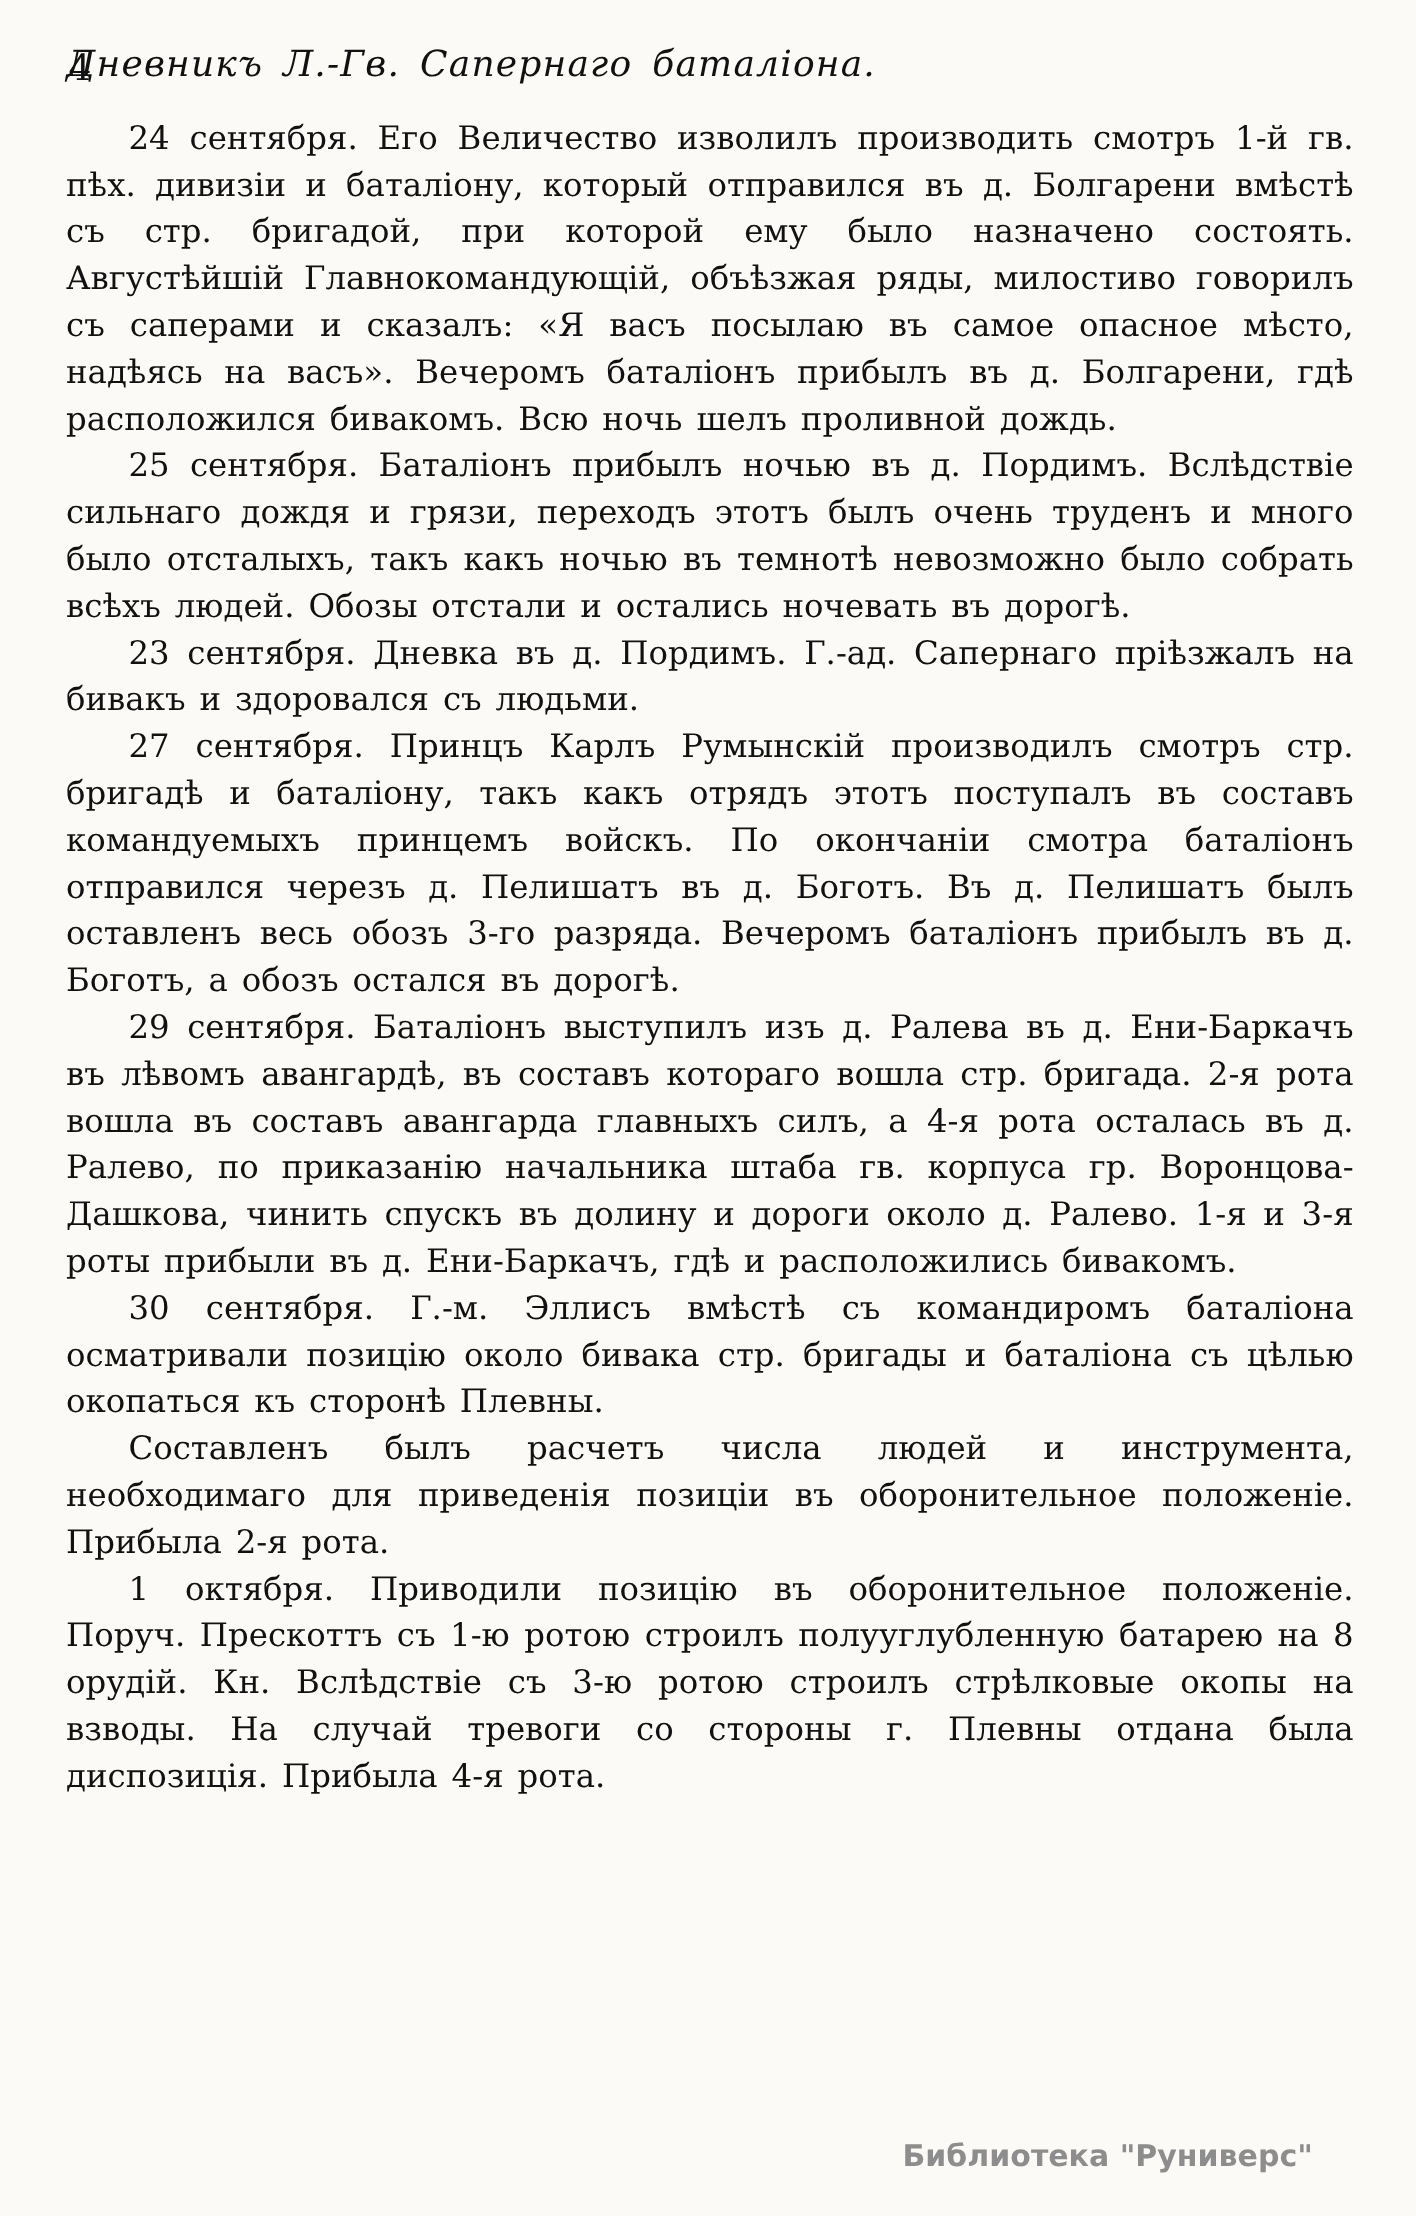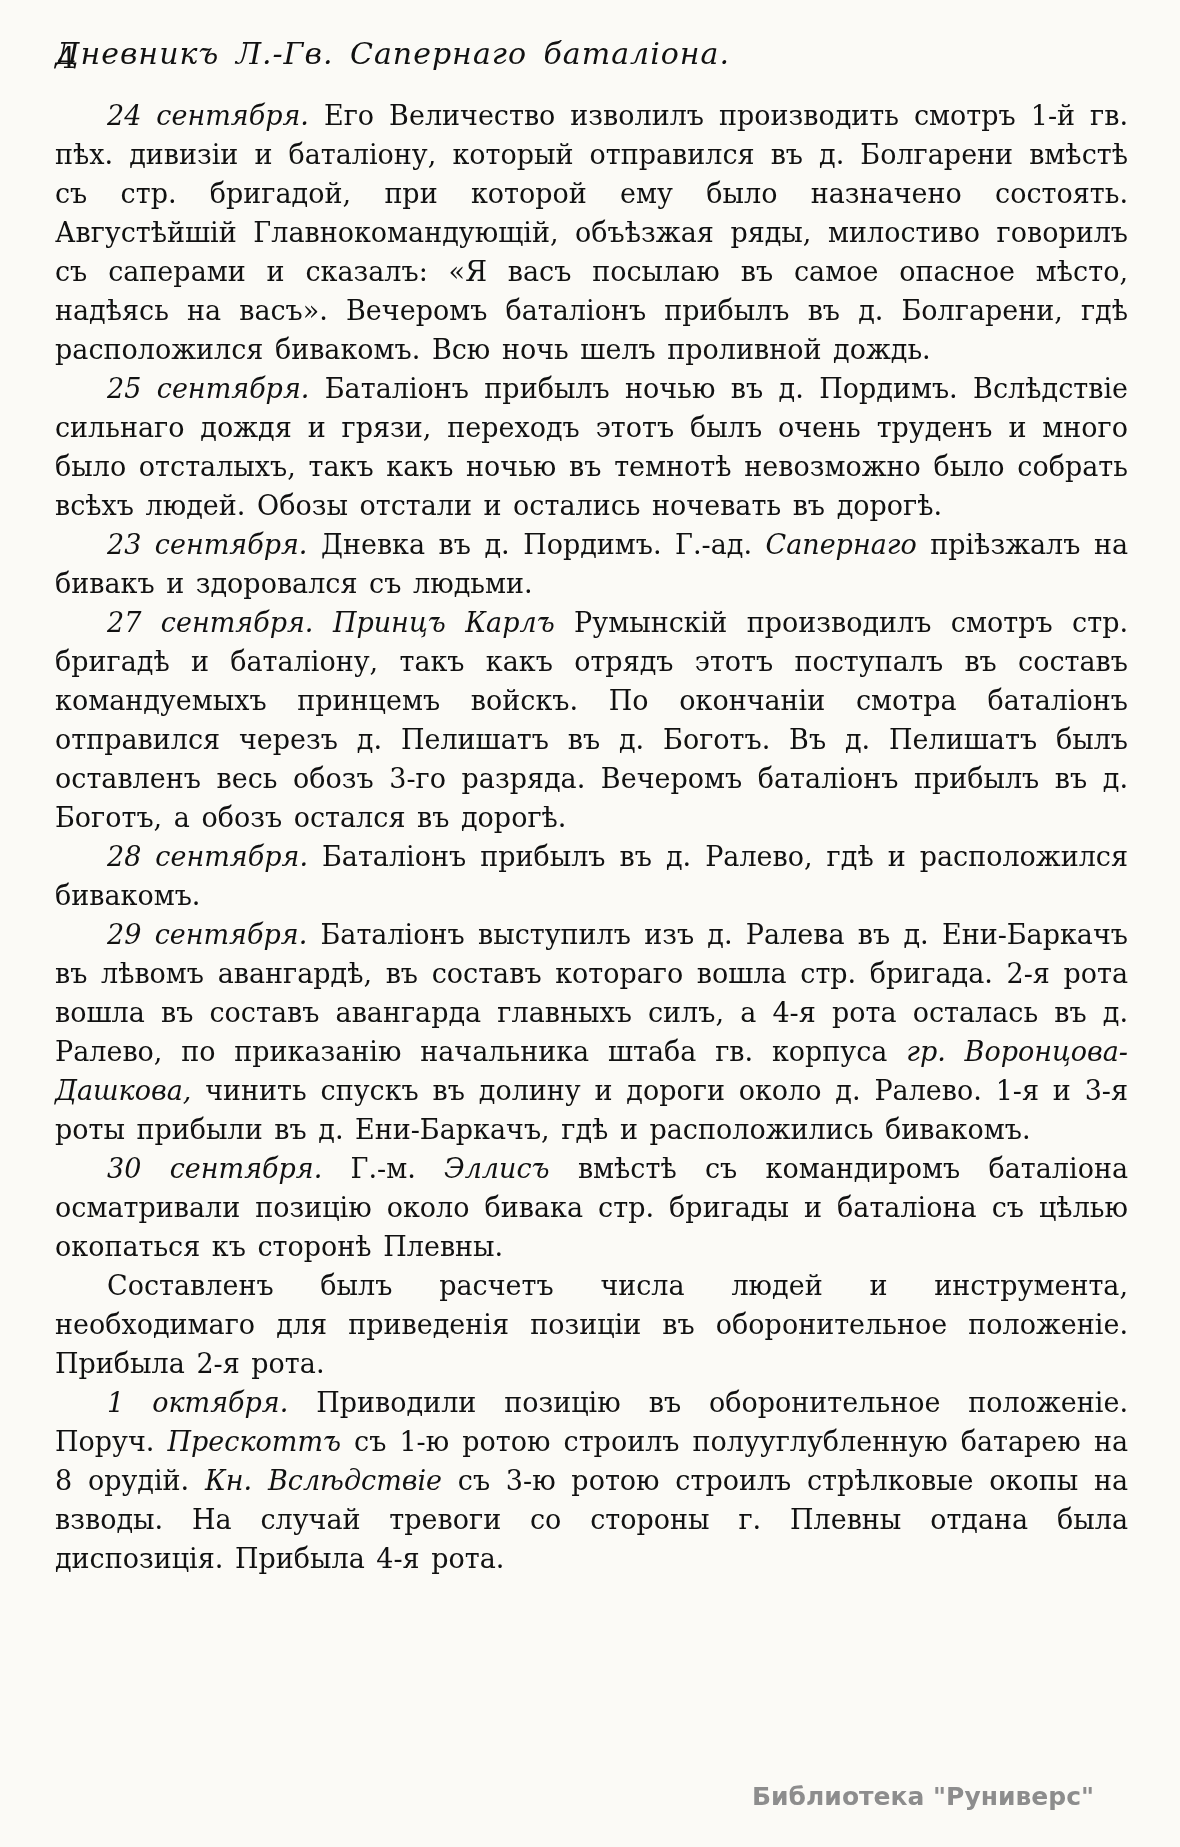--- a/index.html
+++ b/index.html
@@ -38,21 +38,20 @@
     font-size: 27px;
     line-height: 39px;
     text-align: justify;
   }
   .page-body p {
     margin: 0;
     text-indent: 52px;
     word-spacing: 3px;
   }
   .page-body .it {
-    font-style: italic;
   }
   .watermark {
     position: absolute;
     right: 86px;
     bottom: 36px;
     font-family: "DejaVu Sans", "Liberation Sans", sans-serif;
     font-weight: bold;
     font-size: 25px;
     color: #8d8d8d;
   }
@@ -62,20 +61,19 @@
 
 <div class="page-number">4</div>
 
 <div class="running-header">Дневникъ Л.-Гв. Сапернаго баталіона.</div>
 
 <div class="page-body">
     <p><span class="it">24 сентября.</span><span> Его Величество изволилъ производить смотръ 1-й гв. пѣх. дивизіи и баталіону, который отправился въ д. Болгарени вмѣстѣ съ стр. бригадой, при которой ему было назначено состоять. Августѣйшій Главнокомандующій, объѣзжая ряды, милостиво говорилъ съ саперами и сказалъ: «Я васъ посылаю въ самое опасное мѣсто, надѣясь на васъ». Вечеромъ баталіонъ прибылъ въ д. Болгарени, гдѣ расположился бивакомъ. Всю ночь шелъ проливной дождь.</span></p>
     <p><span class="it">25 сентября.</span><span> Баталіонъ прибылъ ночью въ д. Пордимъ. Вслѣдствіе сильнаго дождя и грязи, переходъ этотъ былъ очень труденъ и много было отсталыхъ, такъ какъ ночью въ темнотѣ невозможно было собрать всѣхъ людей. Обозы отстали и остались ночевать въ дорогѣ.</span></p>
     <p><span class="it">23 сентября.</span><span> Дневка въ д. Пордимъ. Г.-ад. </span><span class="it">Сапернаго</span><span> пріѣзжалъ на бивакъ и здоровался съ людьми.</span></p>
     <p><span class="it">27 сентября.</span><span> </span><span class="it">Принцъ Карлъ</span><span> Румынскій производилъ смотръ стр. бригадѣ и баталіону, такъ какъ отрядъ этотъ поступалъ въ составъ командуемыхъ принцемъ войскъ. По окончаніи смотра баталіонъ отправился черезъ д. Пелишатъ въ д. Боготъ. Въ д. Пелишатъ былъ оставленъ весь обозъ 3-го разряда. Вечеромъ баталіонъ прибылъ въ д. Боготъ, а обозъ остался въ дорогѣ.</span></p>
-    <p><span class="it">28 сентября.</span><span> Баталіонъ прибылъ въ д. Ралево, гдѣ и расположился бивакомъ.</span></p>
     <p><span class="it">29 сентября.</span><span> Баталіонъ выступилъ изъ д. Ралева въ д. Ени-Баркачъ въ лѣвомъ авангардѣ, въ составъ котораго вошла стр. бригада. 2-я рота вошла въ составъ авангарда главныхъ силъ, а 4-я рота осталась въ д. Ралево, по приказанію начальника штаба гв. корпуса </span><span class="it">гр. Воронцова-Дашкова,</span><span> чинить спускъ въ долину и дороги около д. Ралево. 1-я и 3-я роты прибыли въ д. Ени-Баркачъ, гдѣ и расположились бивакомъ.</span></p>
     <p><span class="it">30 сентября.</span><span> Г.-м. </span><span class="it">Эллисъ</span><span> вмѣстѣ съ командиромъ баталіона осматривали позицію около бивака стр. бригады и баталіона съ цѣлью окопаться къ сторонѣ Плевны.</span></p>
     <p><span>Составленъ былъ расчетъ числа людей и инструмента, необходимаго для приведенія позиціи въ оборонительное положеніе. Прибыла 2-я рота.</span></p>
     <p><span class="it">1 октября.</span><span> Приводили позицію въ оборонительное положеніе. Поруч. </span><span class="it">Прескоттъ</span><span> съ 1-ю ротою строилъ полууглубленную батарею на 8 орудій. </span><span class="it">Кн. Вслѣдствіе</span><span> съ 3-ю ротою строилъ стрѣлковые окопы на взводы. На случай тревоги со стороны г. Плевны отдана была диспозиція. Прибыла 4-я рота.</span></p>
   </div>
 
 <div class="watermark">Библиотека "Руниверс"</div>
 
 </body></html>

